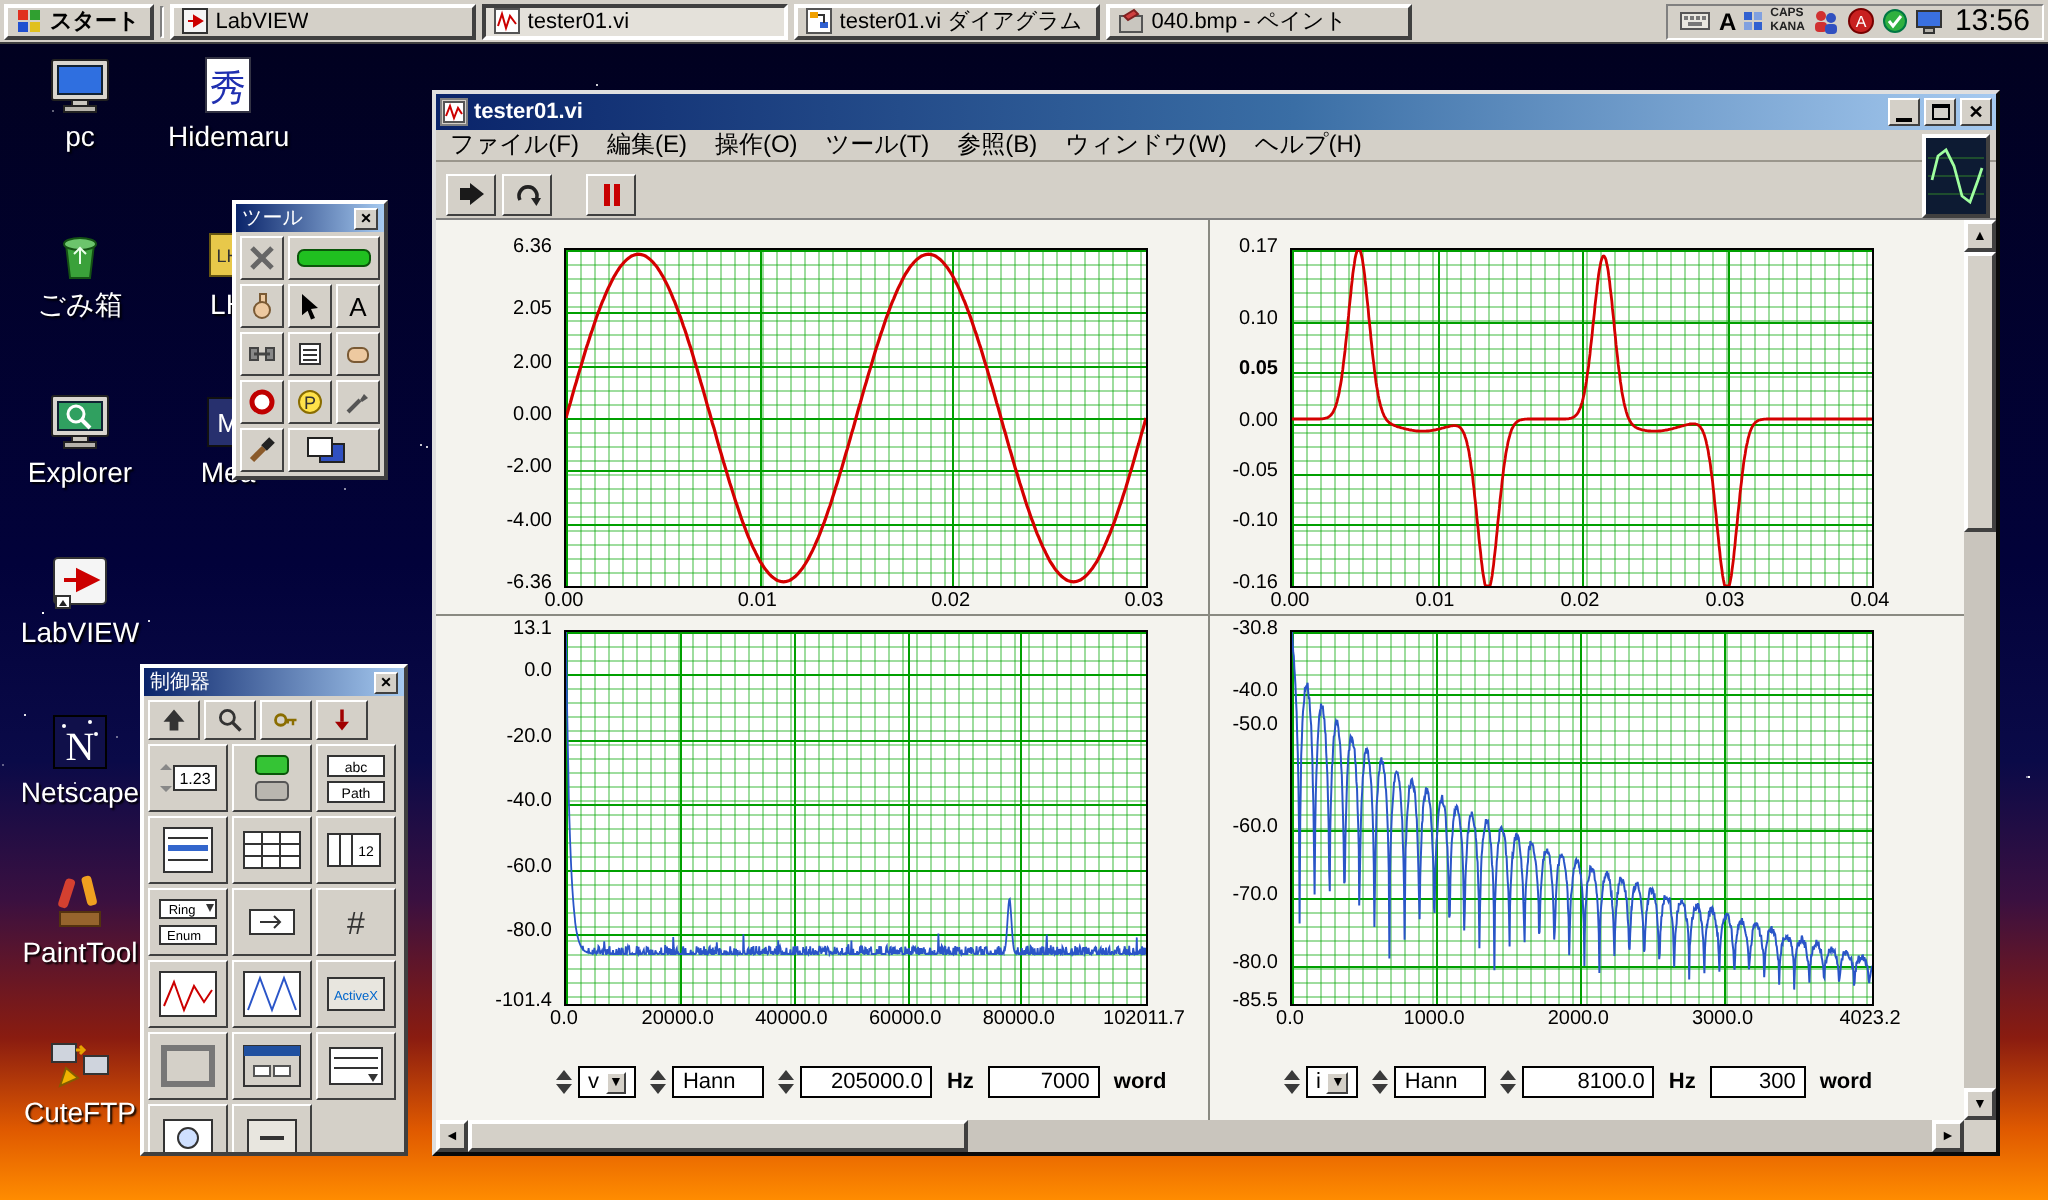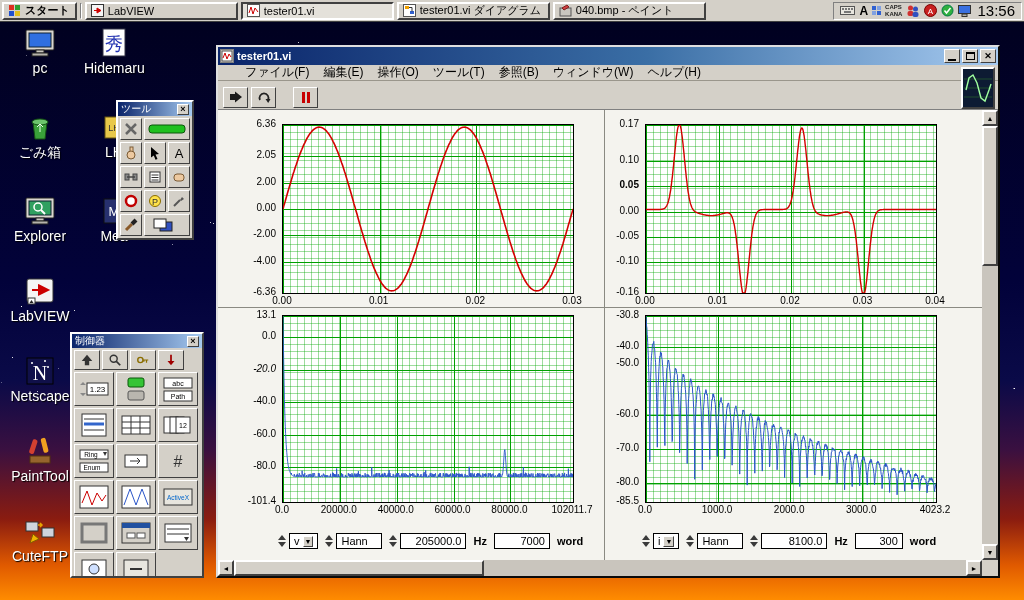--- a/index.html
+++ b/index.html
@@ -50,21 +50,21 @@
   .window{position:absolute;left:216px;top:23px;width:784px;height:533px;background:#d4d0c8;
     border:2px solid;border-color:#dfdfdf #0a0a0a #0a0a0a #dfdfdf;z-index:30}
   .wtitle{position:absolute;left:0;top:0;right:0;height:18px;display:flex;align-items:center;gap:3px;padding:0 2px;
     background:linear-gradient(90deg,#0a246a,#3a6ea5 55%,#a6caf0)}
   .wtext{color:#fff;font-weight:bold;font-size:11px;flex:1}
   .wb{width:16px;height:14px;display:inline-flex;align-items:center;justify-content:center;
     border:1px solid;border-color:#fff #404040 #404040 #fff;background:#d4d0c8;font-size:9px;font-weight:bold}
   .g-min{display:block;width:8px;height:2px;background:#000;margin-top:7px}
   .g-max{display:block;width:9px;height:8px;border:1px solid #000;border-top:2px solid #000}
   .wmenu{position:absolute;left:0;top:18px;right:0;height:16px;background:#d4d0c8;display:flex;align-items:center;
-    padding:0 20px;border-bottom:1px solid #9a968c}
+    padding:0 0;border-bottom:1px solid #9a968c}
   .mitem{padding:2px 7px;font-size:12px}
   .wtool{position:absolute;left:0;top:38px;right:0;height:25px;background:#d4d0c8;display:flex;align-items:center;
     gap:3px;padding:0 5px;border-bottom:1px solid #808080}
   .tbtn{width:25px;height:21px;display:flex;align-items:center;justify-content:center;
     border:1px solid;border-color:#fff #404040 #404040 #fff;background:#d4d0c8}
   .pausebars{display:flex;gap:2px}
   .pausebars i{display:block;width:3px;height:11px;background:#c80000}
   .viicon{position:absolute;right:3px;top:20px;width:34px;height:42px;z-index:5;
     border:2px solid;border-color:#fff #404040 #404040 #fff;background:#0d1b33;display:flex;align-items:center;justify-content:center}
 
@@ -664,21 +664,21 @@
               <div class="tickx" style="left: 72.5px;">0.01</div>
               <div class="tickx" style="left: 145px;">0.02</div>
               <div class="tickx" style="left: 217.5px;">0.03</div>
               <div class="tickx" style="left: 290px; text-align: center;">0.04</div>
             </div>
         </div>
         <div class="chart" style="left:64px;top:205px;width:292px;height:188px">
           <div class="ylabels">
               <div class="tick" style="top: -5px;">13.1</div>
               <div class="tick" style="top: 16.2803px;">0.0</div>
-              <div class="tick" style="top: 48.7694px; font-style: italic;">-20.0</div>
+              <div class="tick" style="top: 48.7694px;">-20.0</div>
               <div class="tick" style="top: 81.2585px;">-40.0</div>
               <div class="tick" style="top: 113.748px;">-60.0</div>
               <div class="tick" style="top: 146.237px;">-80.0</div>
               <div class="tick" style="top: 181px;">-101.4</div>
             </div>
           <div class="plot">
               <svg width="290" height="186">
                 <line x1="0.5" y1="0" x2="0.5" y2="186" stroke="#00a000" stroke-width="1"></line>
                 <line x1="57.5" y1="0" x2="57.5" y2="186" stroke="#00a000" stroke-width="1"></line>
                 <line x1="114.5" y1="0" x2="114.5" y2="186" stroke="#00a000" stroke-width="1"></line>

